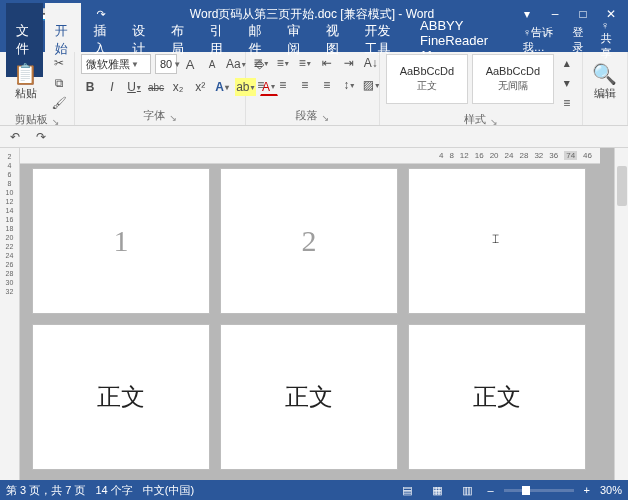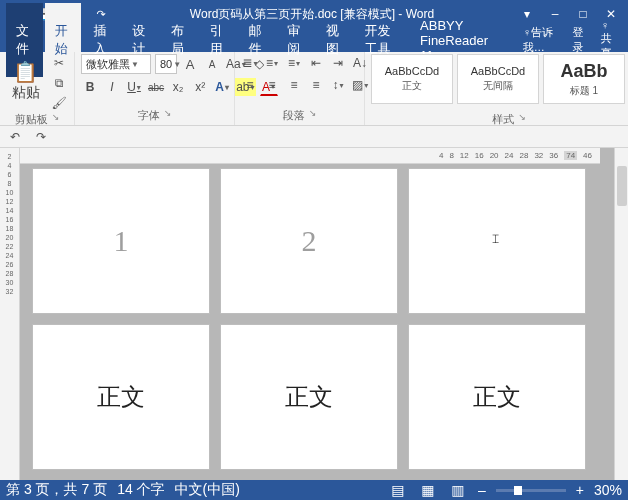--- a/index.html
+++ b/index.html
@@ -20,25 +20,25 @@
 .rtab { padding:19px 10px; font-size:13px; cursor:pointer; }
 .rtab.active { background:#f3f3f3; color:#2b579a; }
 .rtab.file { background:#1e3f73; }
 .ribbon-tabs .rspacer { flex:1; }
 .rtab.small { font-size:11px; padding:3px 6px; }
 
 
 .ribbon { height:74px; background:#f3f3f3; border-bottom:1px solid #d4d4d4; display:flex; }
 .rgroup { border-right:1px solid #e1e1e1; padding:2px 6px 0 6px; display:flex; flex-direction:column; }
 .rgroup .gbody { flex:1; display:flex; align-items:flex-start; gap:4px; }
-.rgroup .glabel { text-align:center; font-size:11px; color:#666; padding-bottom:2px; display:flex; justify-content:center; align-items:flex-start; gap:4px; }
+.rgroup .glabel { text-align:center; font-size:11px; color:#666; padding-bottom:2px; display:flex; justify-content:center; align-items:flex-end; gap:4px; }
 .glabel .launcher { font-size:9px; color:#888; cursor:pointer; }
 .bigbtn { display:flex; flex-direction:column; align-items:center; justify-content:center; width:40px; height:54px; cursor:pointer; }
 .bigbtn .icn { font-size:20px; color:#505050; }
-.bigbtn .lbl { font-size:14px; color:#444; }
+.bigbtn .lbl { font-size:11px; color:#444; }
 .col { display:flex; flex-direction:column; gap:2px; }
 .row { display:flex; align-items:center; gap:4px; }
 .smbtn { min-width:18px; height:18px; display:flex; align-items:center; justify-content:center; color:#505050; font-size:12px; cursor:pointer; border:1px solid transparent; }
 .dd { font-size:8px; color:#666; margin-left:1px; }
 .selbox { height:20px; border:1px solid #c6c6c6; background:#fff; display:flex; align-items:center; padding:0 4px; font-size:11px; color:#333; }
 .stylecard { width:82px; height:50px; border:1px solid #d4d4d4; background:#fff; display:flex; flex-direction:column; align-items:center; justify-content:center; cursor:pointer; }
 .stylecard .preview { font-size:11px; color:#333; }
 .stylecard .preview.big { font-size:18px; font-weight:bold; }
 .stylecard .name { font-size:10px; color:#555; margin-top:2px; }
 
@@ -53,21 +53,21 @@
 .hrule span { }
 .pages { position:absolute; top:20px; left:12px; display:grid; grid-template-columns:repeat(3,178px); grid-auto-rows:146px; gap:10px; }
 .page { background:#fff; border:1px solid #bdbdbd; position:relative; display:flex; align-items:center; justify-content:center; }
 .page .pn { font-size:30px; color:#9e9e9e; font-family:Georgia,serif; }
 .page .txt { font-size:24px; color:#222; }
 .page .cursor { display:inline-block; width:10px; height:18px; }
 .vscroll { width:14px; background:#f3f3f3; border-left:1px solid #d4d4d4; position:relative; }
 .vscroll .thumb { position:absolute; top:18px; left:2px; width:10px; height:40px; background:#cfcfcf; border-radius:2px; }
 
 
-.status { height:20px; background:#2b579a; color:#fff; display:flex; align-items:center; font-size:14px; padding:0 6px; gap:10px; }
+.status { height:20px; background:#2b579a; color:#fff; display:flex; align-items:center; font-size:11px; padding:0 6px; gap:10px; }
 .status .sp { flex:1; }
 .status .vbtn { width:20px; height:14px; display:flex; align-items:center; justify-content:center; cursor:pointer; }
 .zoomslider { width:70px; height:3px; background:#5b7bb0; position:relative; }
 .zoomslider .zt { position:absolute; top:-3px; left:18px; width:8px; height:9px; background:#fff; }
 </style>
 </head>
 <body>
 
 <div class="titlebar">
   <div class="titlebar-left ribbon-tl">
@@ -187,24 +187,20 @@
   <div class="rgroup" style="flex:1">
     <div class="gbody row">
       <div class="stylecard">
         <div class="preview">AaBbCcDd</div>
         <div class="name">正文</div>
       </div>
       <div class="stylecard">
         <div class="preview">AaBbCcDd</div>
         <div class="name">无间隔</div>
       </div>
-      <div class="stylecard">
-        <div class="preview big">AaBb</div>
-        <div class="name">标题 1</div>
-      </div>
       <div class="col" style="justify-content:center">
         <div class="smbtn">▴</div>
         <div class="smbtn">▾</div>
         <div class="smbtn">≡</div>
       </div>
     </div>
     <div class="glabel">
         <span>样式</span>
         <span class="launcher">↘</span>
       </div>

